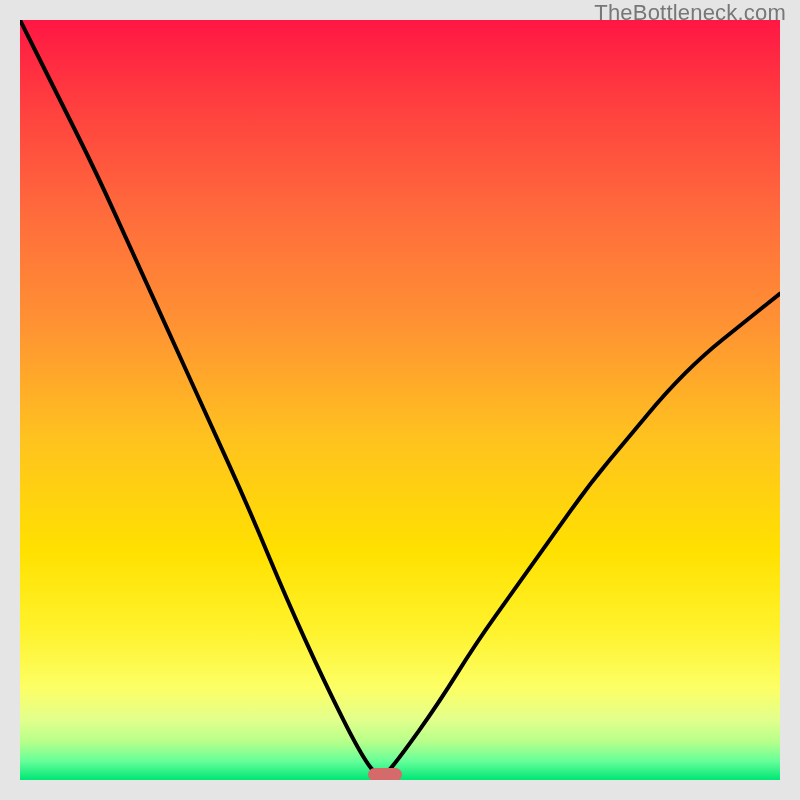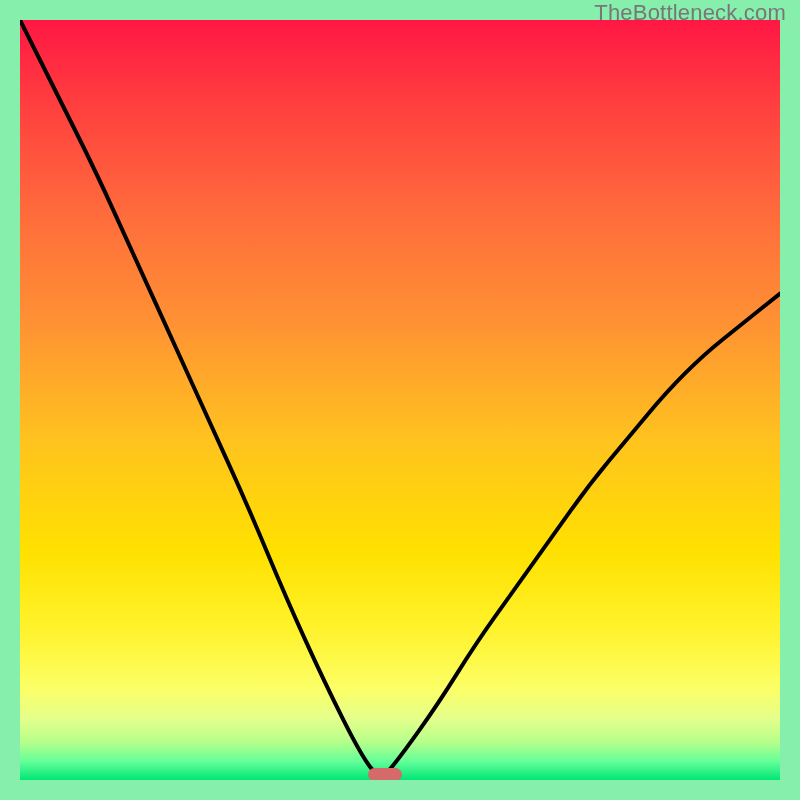--- a/index.html
+++ b/index.html
@@ -10,21 +10,21 @@
     background: #000;
     overflow: hidden;
     font-family: Arial, Helvetica, sans-serif;
   }
   .frame {
     position: absolute;
     left: 0;
     top: 0;
     width: 800px;
     height: 800px;
-    background: #86efac;
+    background: #e5e5e5;
   }
   .plot {
     position: absolute;
     left: 20px;
     top: 20px;
     width: 760px;
     height: 760px;
     overflow: hidden;
   }
   .gradient {

